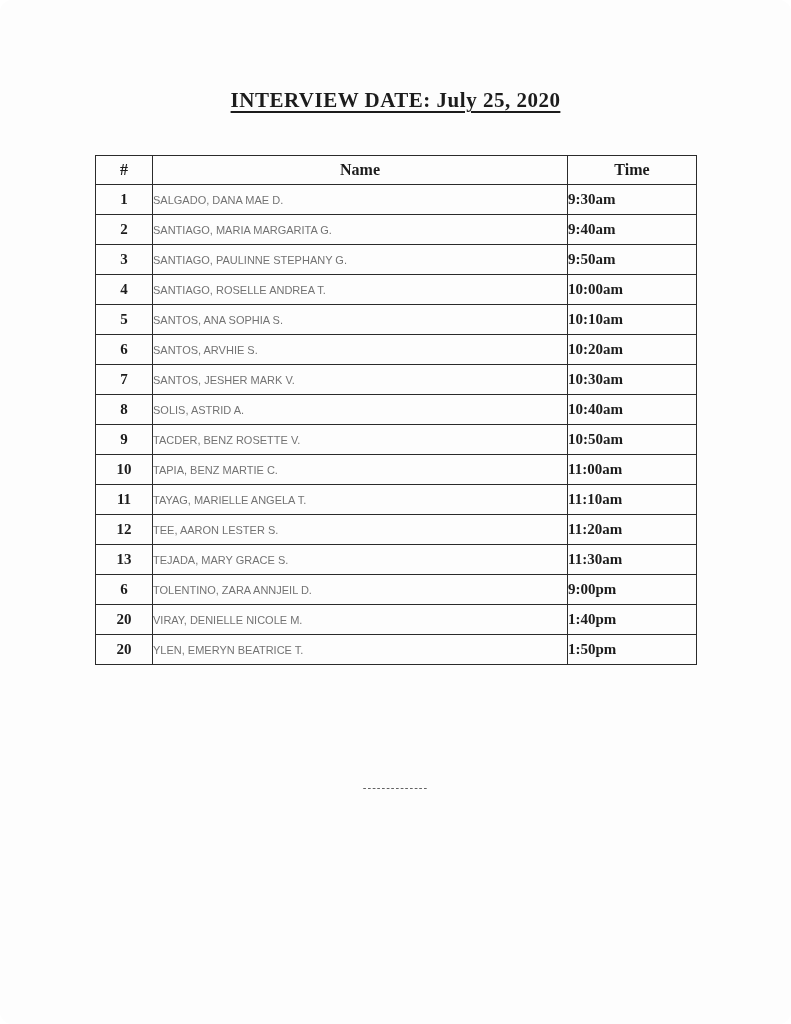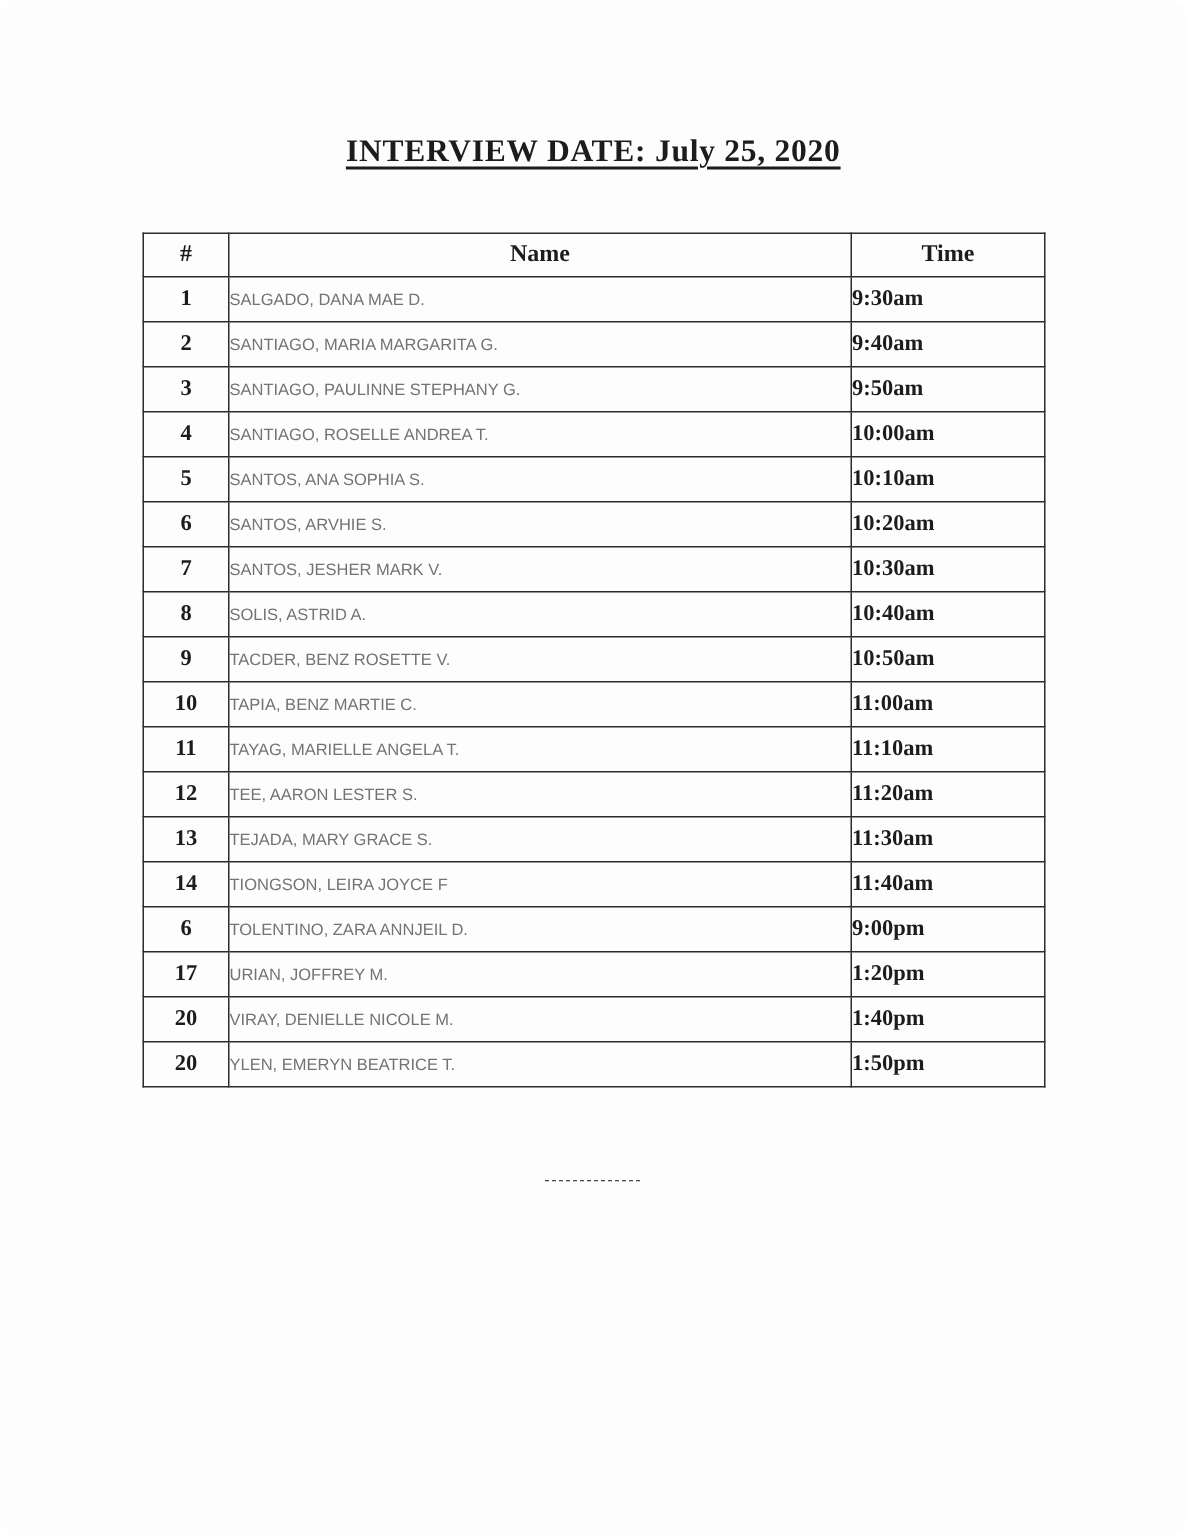--- a/index.html
+++ b/index.html
@@ -178,35 +178,25 @@
           <td class="cell-num">12</td>
           <td class="cell-name">TEE, AARON LESTER S.</td>
           <td class="cell-time">11:20am</td>
         </tr>
         <tr>
           <td class="cell-num">13</td>
           <td class="cell-name">TEJADA, MARY GRACE S.</td>
           <td class="cell-time">11:30am</td>
         </tr>
         <tr>
-          <td class="cell-num">14</td>
-          <td class="cell-name">TIONGSON, LEIRA JOYCE F</td>
-          <td class="cell-time">11:40am</td>
-        </tr>
-        <tr>
           <td class="cell-num">6</td>
           <td class="cell-name">TOLENTINO, ZARA ANNJEIL D.</td>
           <td class="cell-time">9:00pm</td>
         </tr>
         <tr>
-          <td class="cell-num">17</td>
-          <td class="cell-name">URIAN, JOFFREY M.</td>
-          <td class="cell-time">1:20pm</td>
-        </tr>
-        <tr>
           <td class="cell-num">20</td>
           <td class="cell-name">VIRAY, DENIELLE NICOLE M.</td>
           <td class="cell-time">1:40pm</td>
         </tr>
         <tr>
           <td class="cell-num">20</td>
           <td class="cell-name">YLEN, EMERYN BEATRICE T.</td>
           <td class="cell-time">1:50pm</td>
         </tr>
       </tbody>

